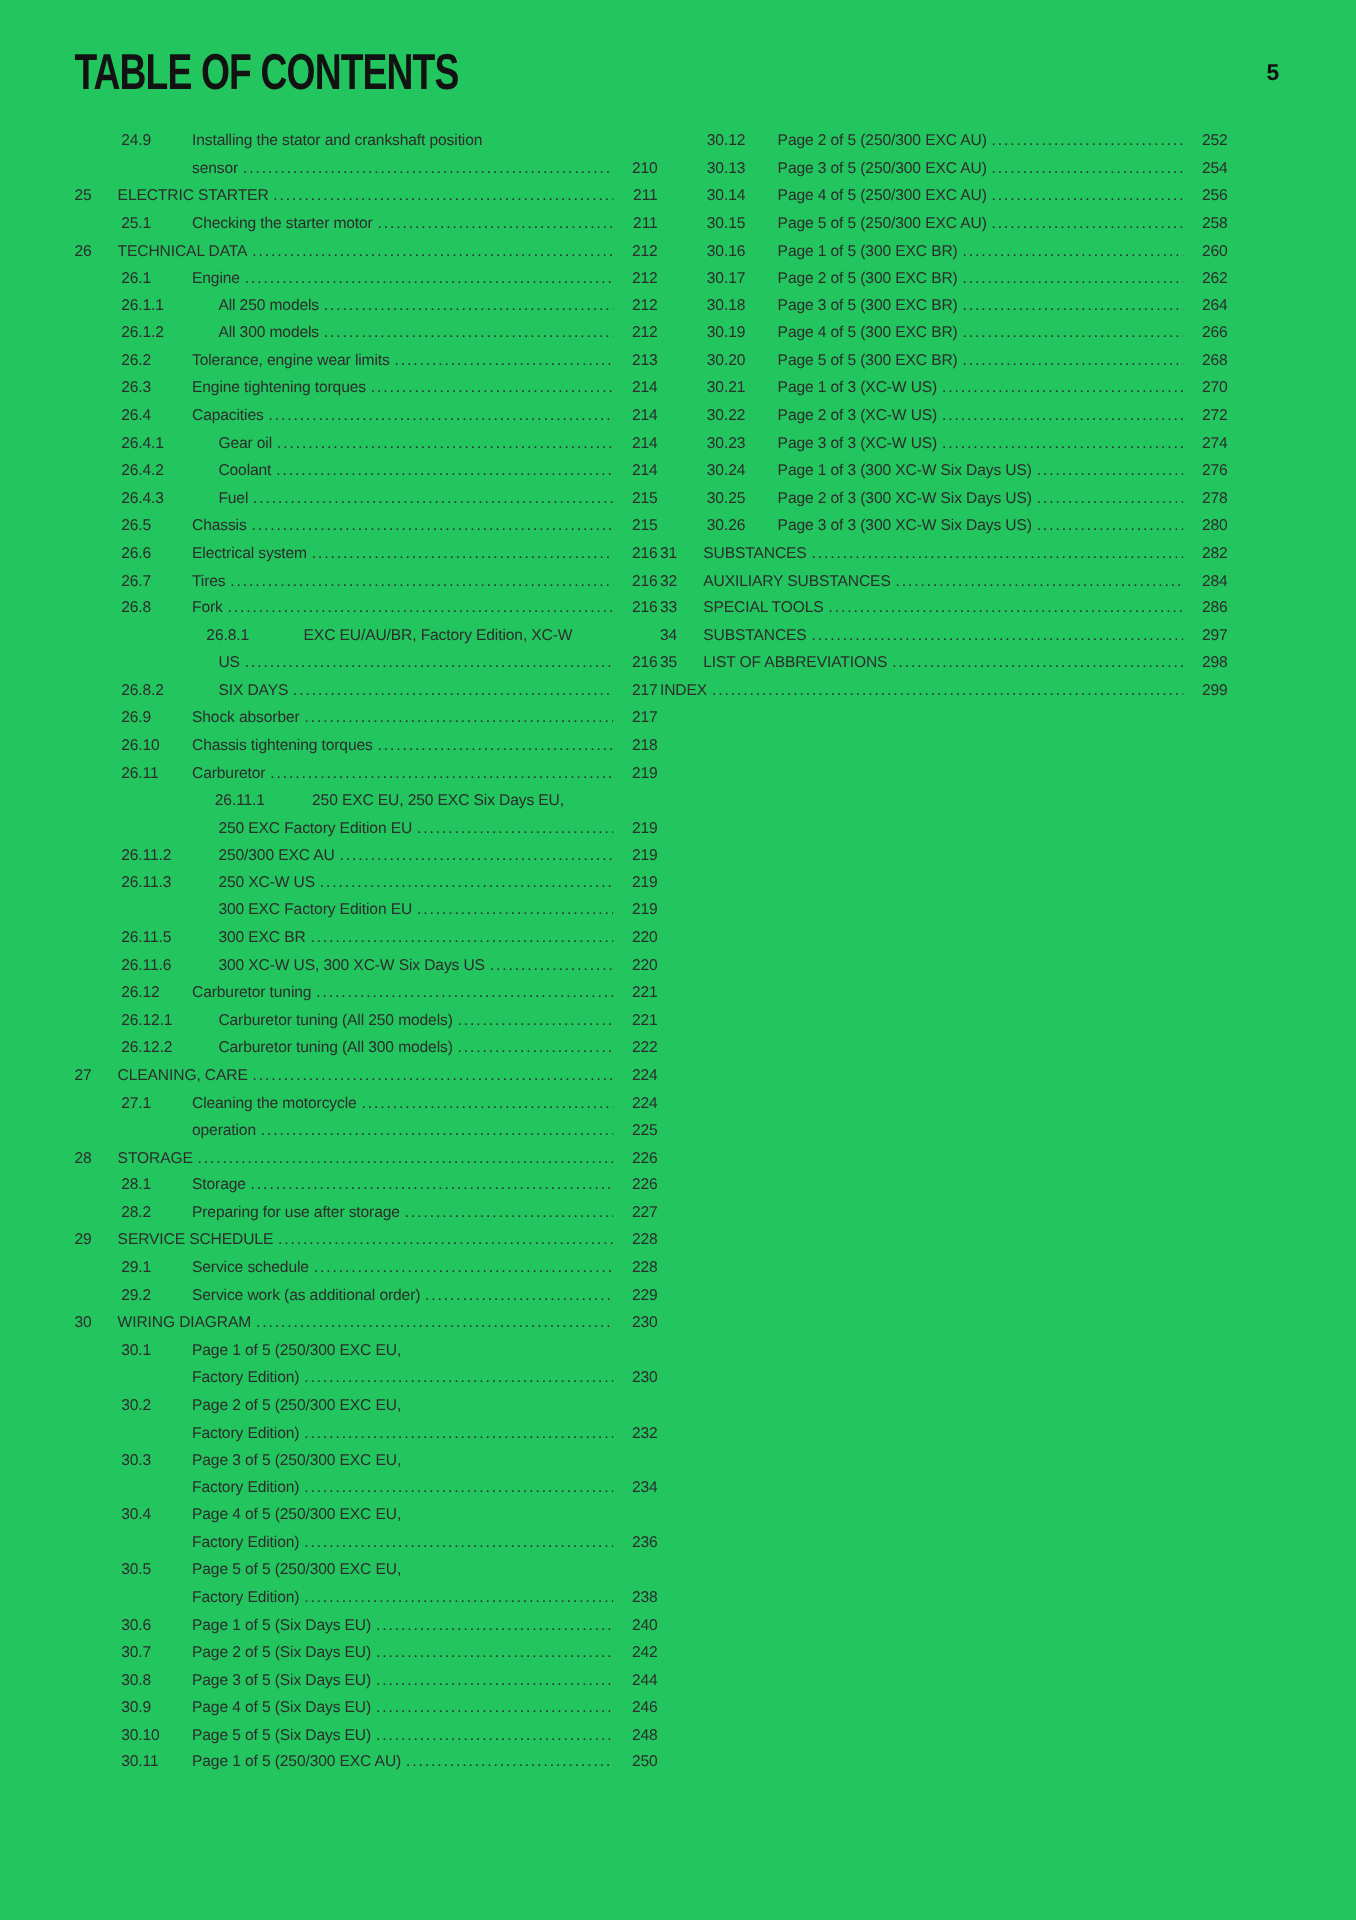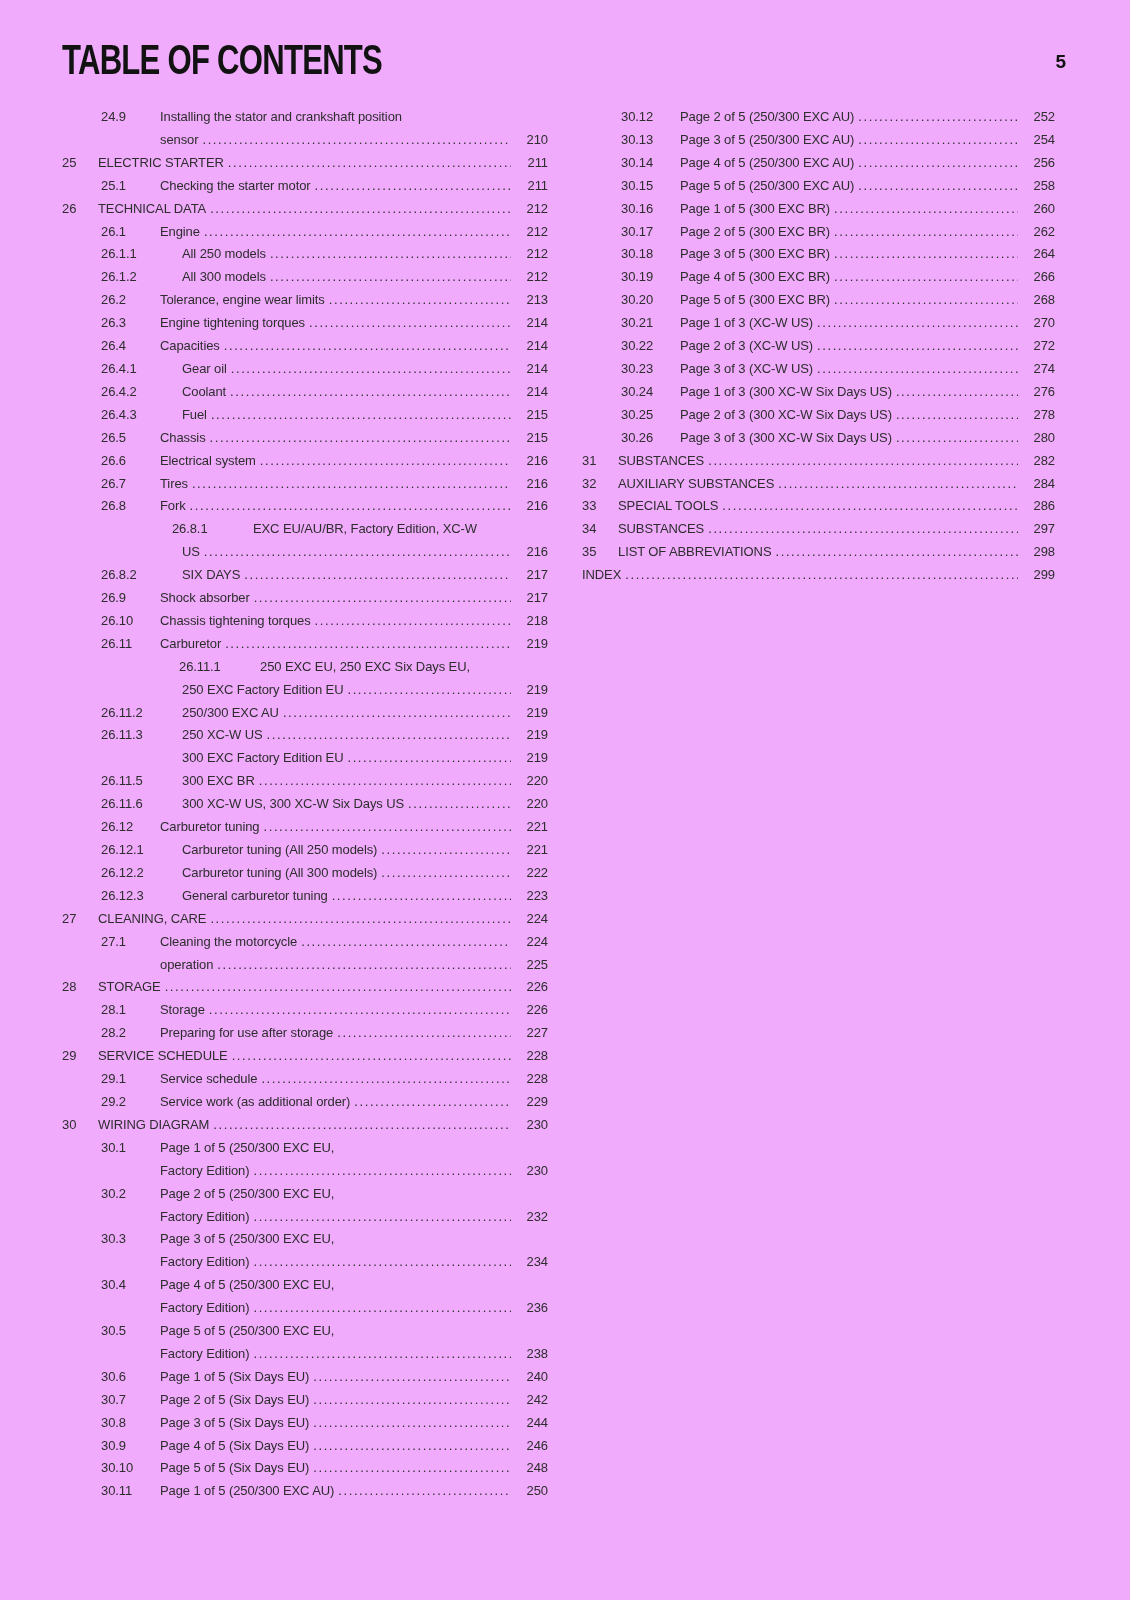--- a/index.html
+++ b/index.html
@@ -1,36 +1,36 @@
 <!DOCTYPE html>
 <html><head>
 <meta charset="utf-8">
 <style>
   html,body{margin:0;padding:0;}
   body{
     width:1130px;height:1600px;background:#ffffff;overflow:hidden;
     font-family:"Liberation Sans",sans-serif;
   }
-  .page{position:relative;width:1130px;height:1600px;background:#f0abfc;}
+  .page{position:relative;width:1130px;height:1600px;background:#22c55e;}
   .title{
     position:absolute;left:62px;top:36px;margin:0;
     font-size:42px;font-weight:700;color:#121212;
     letter-spacing:-1px;white-space:nowrap;
     transform:scaleX(0.74);transform-origin:0 0;
   }
   .pageno{
     position:absolute;top:51px;right:64px;
     font-size:19px;font-weight:700;color:#121212;
   }
   .col{
     position:absolute;top:106px;
     font-size:13px;color:#2d2d2d;letter-spacing:-0.1px;
   }
   .col-left{left:62px;width:486px;}
-  .col-right{left:582px;width:473px;}
+  .col-right{left:550px;width:473px;}
   .line{display:flex;align-items:baseline;line-height:22.9px;}
   .lvl1 .num{flex:0 0 36px;}
   .lvl2 .line{padding-left:39px;}
   .lvl2 .num{flex:0 0 59px;}
   .lvl3 .line{padding-left:39px;justify-content:center;}
   .lvl3 .num{flex:0 0 81px;}
   .lvl0 .line{padding-left:0;align-items:flex-end;}
   .txt{white-space:nowrap;}
   .dots{
     flex:1 1 auto;overflow:hidden;white-space:nowrap;
@@ -302,28 +302,20 @@
         </div>
       </div>
       <div class="entry lvl3">
         <div class="line">
           <span class="num">26.12.2</span>
           <span class="txt">Carburetor tuning (All 300 models)</span>
           <span class="dots"></span>
           <span class="pg">222</span>
         </div>
       </div>
-      <div class="entry lvl3">
-        <div class="line">
-          <span class="num">26.12.3</span>
-          <span class="txt">General carburetor tuning</span>
-          <span class="dots"></span>
-          <span class="pg">223</span>
-        </div>
-      </div>
       <div class="entry lvl1">
         <div class="line">
           <span class="num">27</span>
           <span class="txt">CLEANING, CARE</span>
           <span class="dots"></span>
           <span class="pg">224</span>
         </div>
       </div>
       <div class="entry lvl2">
         <div class="line">

